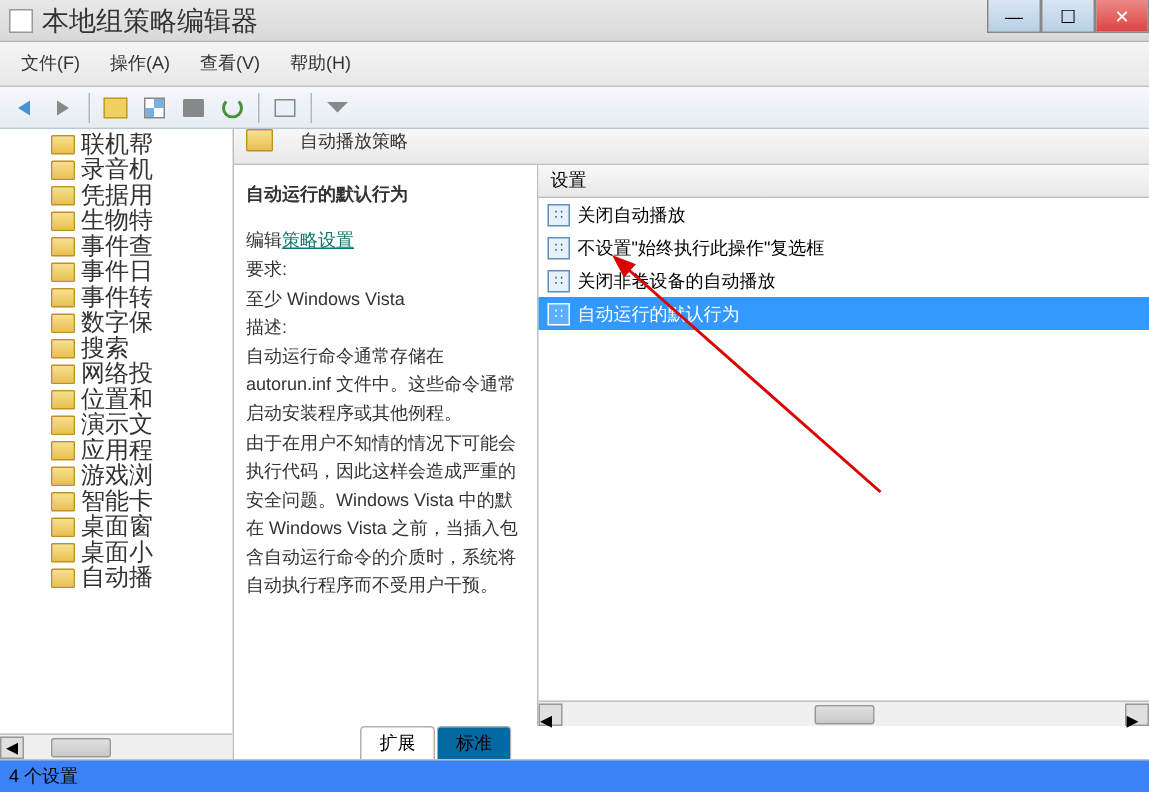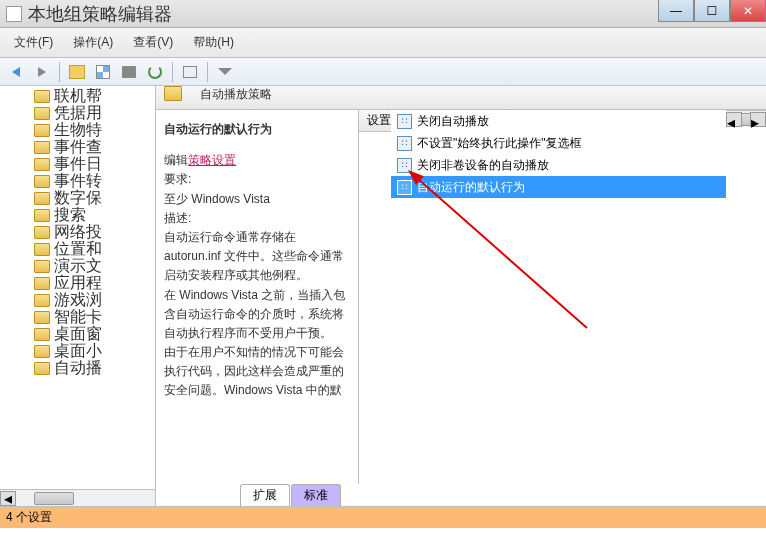--- a/index.html
+++ b/index.html
@@ -39,42 +39,42 @@
 .tree-scroll-h .arrow { width: 16px; height: 15px; background: #e0e0e0; border: 1px solid #999; display: flex; align-items: center; justify-content: center; }
 
 .right-pane { flex: 1; display: flex; flex-direction: column; position: relative; }
 .right-header { height: 24px; background: linear-gradient(#f8f8f8, #e8e8e8); border-bottom: 1px solid #c0c0c0; display: flex; align-items: flex-start; padding-left: 8px; gap: 18px; }
 .right-header .folder-icon-big { width: 18px; height: 15px; background: linear-gradient(#f8e090, #e8c050); border: 1px solid #c09020; border-radius: 1px; }
 .right-header .header-text { font-size: 12px; color: #333; }
 
 .right-split { flex: 1; display: flex; }
 .detail-pane { width: 202px; padding: 10px 8px; font-size: 12px; color: #333; line-height: 1.6; overflow: hidden; }
 .detail-title { font-weight: bold; margin-bottom: 12px; }
-.detail-link { color: #be185d; text-decoration: underline; }
+.detail-link { color: #0f766e; text-decoration: underline; }
 .detail-section { }
 
-.settings-pane { flex: 1; border-left: 1px solid #c0c0c0; display: flex; flex-direction: row; position: relative; }
+.settings-pane { flex: 1; border-left: 1px solid #c0c0c0; display: flex; flex-direction: column; position: relative; }
 .settings-header { height: 22px; background: linear-gradient(#f8f8f8, #e8e8e8); border-bottom: 1px solid #c0c0c0; padding-left: 8px; font-size: 12px; display: flex; align-items: center; }
 .settings-list { flex: 1; }
 .setting-row { height: 22px; display: flex; align-items: center; padding-left: 6px; font-size: 12px; gap: 5px; }
 .setting-row.selected { background: #3399ff; color: #fff; }
 .setting-icon { width: 15px; height: 15px; border: 1px solid #6090c0; background: #e8f0f8; flex-shrink: 0; display: flex; align-items: center; justify-content: center; font-size: 9px; color: #2060a0; }
 .setting-row.selected .setting-icon { border-color: #fff; background: #5ab0ff; color: #fff; }
 
 .pane-scroll-h { height: 17px; background: #f0f0f0; border-top: 1px solid #c0c0c0; display: flex; align-items: center; justify-content: center; }
 .pane-scroll-h .thumb { width: 40px; height: 13px; background: linear-gradient(#e0e0e0, #c8c8c8); border: 1px solid #999; border-radius: 2px; }
 .pane-scroll-h .arrow { width: 16px; height: 15px; background: #e0e0e0; border: 1px solid #999; position: absolute; }
 .pane-scroll-h .arrow.l { left: 0; }
 .pane-scroll-h .arrow.r { right: 0; }
 
 .tabs { height: 22px; display: flex; align-items: flex-end; padding-left: 84px; }
-.tab { padding: 2px 12px; font-size: 12px; border: 1px solid #b0b0b0; border-bottom: none; background: #c4b5fd; border-radius: 3px 3px 0 0; margin-right: 1px; }
+.tab { padding: 2px 12px; font-size: 12px; border: 1px solid #b0b0b0; border-bottom: none; background: #0369a1; border-radius: 3px 3px 0 0; margin-right: 1px; }
 .tab.active { background: #fff; }
 
-.statusbar { height: 22px; border-top: 1px solid #c0c0c0; background: #fdba74; font-size: 12px; padding-left: 6px; display: flex; align-items: center; }
+.statusbar { height: 22px; border-top: 1px solid #c0c0c0; background: #3b82f6; font-size: 12px; padding-left: 6px; display: flex; align-items: center; }
 
 .red-arrow { position: absolute; left: 48px; top: 58px; pointer-events: none; }
 </style>
 </head>
 <body>
 
 <div class="titlebar">
   <div class="title-icon"></div>
   <div class="title-text">本地组策略编辑器</div>
   <div class="window-controls">
@@ -123,20 +123,24 @@
 
 <div class="content">
   <div class="tree-pane">
     <div class="tree-list" id="tree-list">
         <div class="tree-item">
           <div class="folder-icon"></div>
           <span>联机帮</span>
         </div>
         <div class="tree-item">
           <div class="folder-icon"></div>
+          <span>录音机</span>
+        </div>
+        <div class="tree-item">
+          <div class="folder-icon"></div>
           <span>凭据用</span>
         </div>
         <div class="tree-item">
           <div class="folder-icon"></div>
           <span>生物特</span>
         </div>
         <div class="tree-item">
           <div class="folder-icon"></div>
           <span>事件查</span>
         </div>
@@ -212,22 +216,22 @@
           <span>编辑</span><a href="#" class="detail-link">策略设置</a>
         </div>
         <div class="detail-section">
           <div>要求:</div>
           <div>至少 Windows Vista</div>
         </div>
         <div class="detail-section">
           <div>描述:</div>
         </div>
         <div class="detail-section">自动运行命令通常存储在 autorun.inf 文件中。这些命令通常启动安装程序或其他例程。</div>
+        <div class="detail-section">由于在用户不知情的情况下可能会执行代码，因此这样会造成严重的安全问题。Windows Vista 中的默</div>
         <div class="detail-section">在 Windows Vista 之前，当插入包含自动运行命令的介质时，系统将自动执行程序而不受用户干预。</div>
-        <div class="detail-section">由于在用户不知情的情况下可能会执行代码，因此这样会造成严重的安全问题。Windows Vista 中的默</div>
       </div>
 
       <div class="settings-pane">
         <div class="settings-header">设置</div>
         <div class="settings-list" id="settings-list">
             <div class="setting-row">
               <div class="setting-icon">∷</div>
               <span>关闭自动播放</span>
             </div>
             <div class="setting-row">

